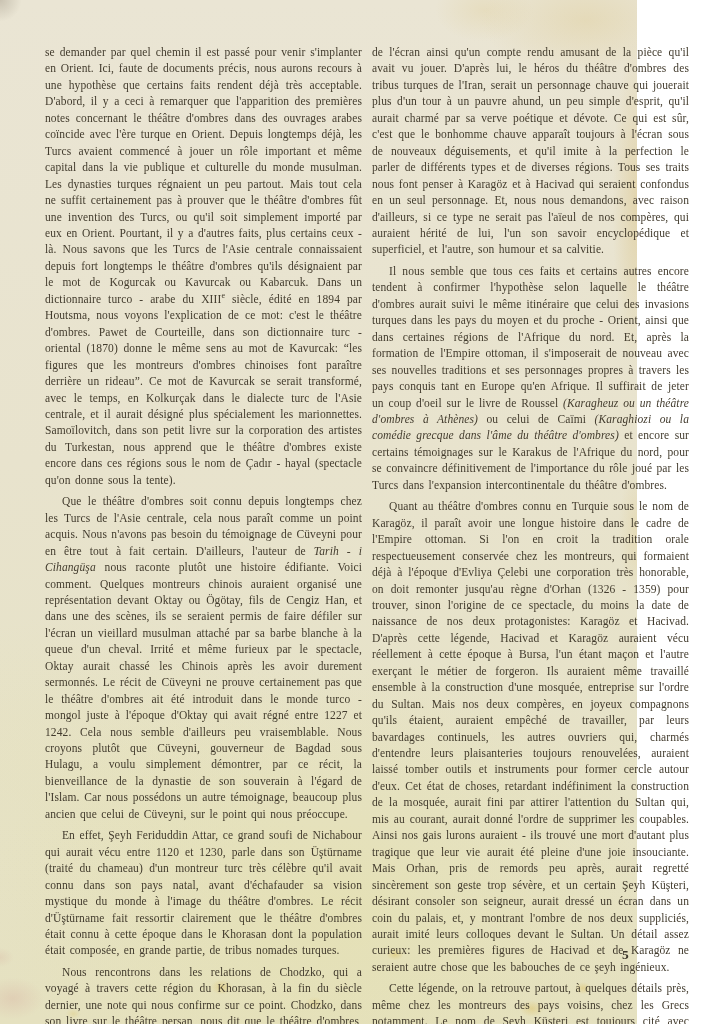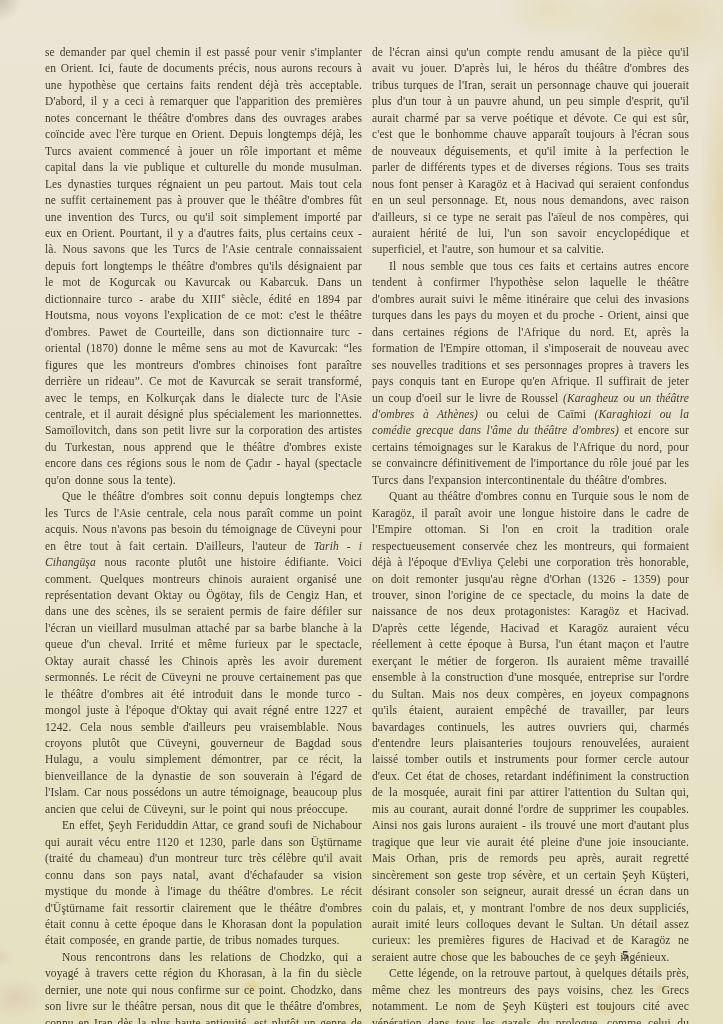--- a/index.html
+++ b/index.html
@@ -3,21 +3,21 @@
 <meta charset="utf-8">
 <style>
   html, body { margin: 0; padding: 0; }
   body {
     width: 723px; height: 1024px;
     font-family: "Liberation Serif", "DejaVu Serif", serif;
     overflow: hidden;
   }
   .page {
     position: relative;
-    width: 723px; height: 1024px;
+    width: 637px; height: 1024px;
     background-color: #e8e3cd;
     background-image:
       
       radial-gradient(circle 30px at 0% 0%, rgba(125,115,98,0.30), transparent 72%),
       
       radial-gradient(ellipse 150px 80px at 92% 2%, rgba(216,192,122,0.30), transparent 70%),
       radial-gradient(ellipse 70px 45px at 76% 1%, rgba(221,200,138,0.28), transparent 70%),
       
       radial-gradient(ellipse 34px 230px at 100% 20%, rgba(214,188,118,0.40), transparent 72%),
       radial-gradient(ellipse 26px 90px at 100% 52%, rgba(218,196,130,0.30), transparent 72%),
@@ -44,21 +44,21 @@
     text-align: justify;
     font-size: 11.5px;
     line-height: 16.45px;
     letter-spacing: 0.1px;
     word-spacing: 0.12em;
     color: #423b2d;
   }
   #col-left  { left: 45px; }
   #col-right { left: 372px; }
   .para { margin: 0; }
-  .para + .para { }
+  .para + .para { margin-top: 5px; }
   .para.indent { text-indent: 17px; }
   .it { font-style: italic; }
   sup { font-size: 8px; line-height: 0; vertical-align: super; }
   .page-number {
     position: absolute;
     left: 622px; top: 947px;
     font-size: 13.5px;
     font-weight: bold;
     color: #3d372b;
     letter-spacing: 0.5px;

